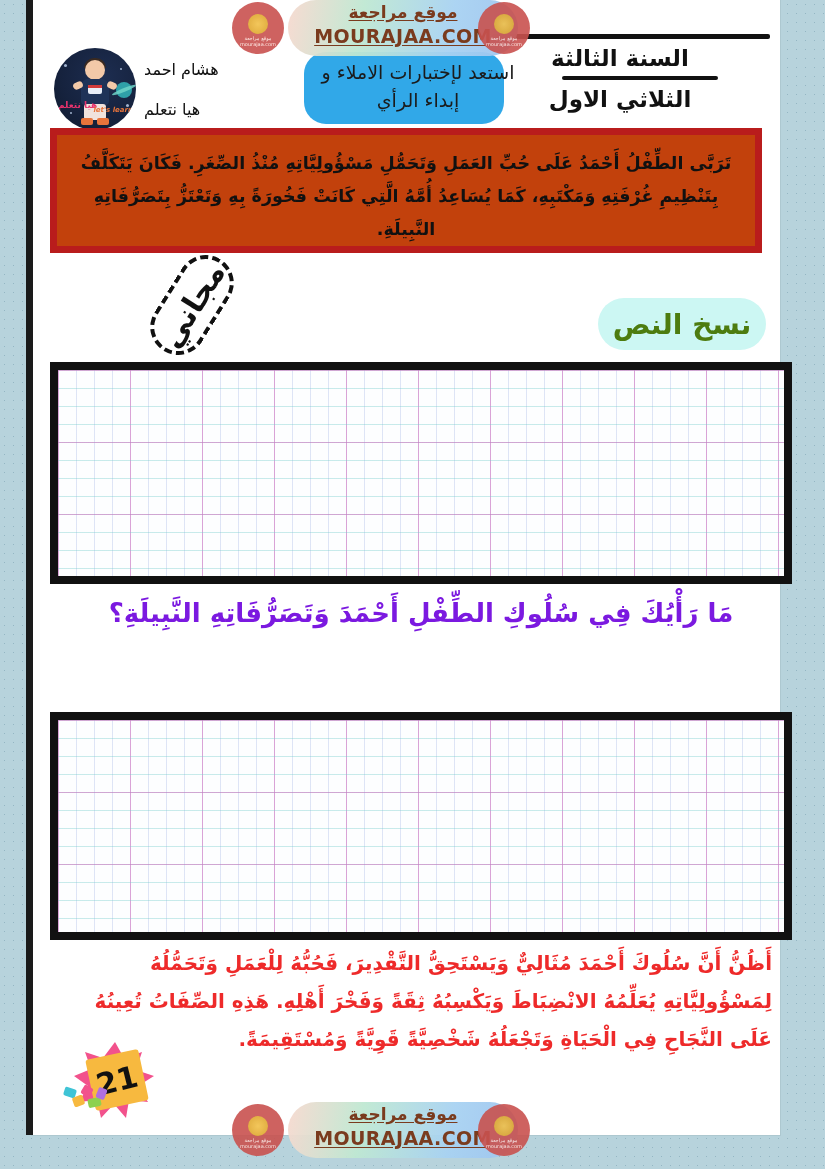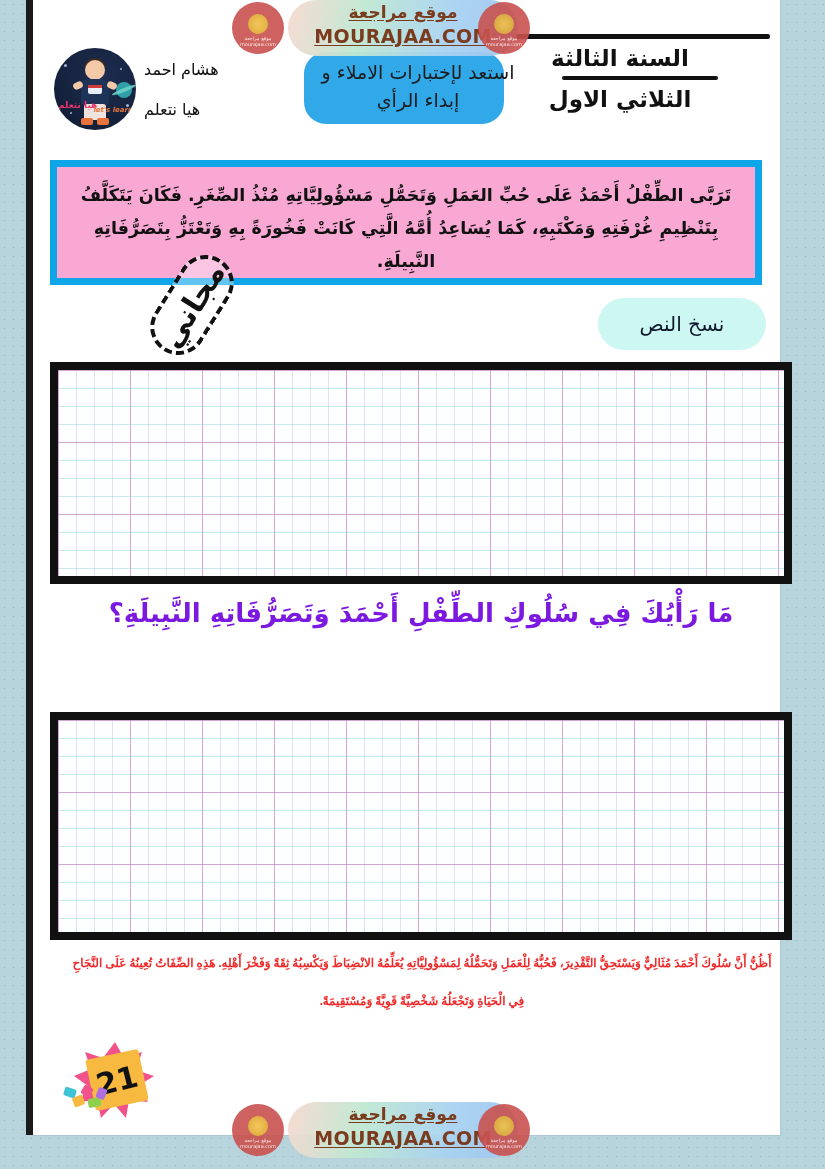--- a/index.html
+++ b/index.html
@@ -129,37 +129,37 @@
   }
   .wm-sub-text{
     position:absolute;left:78px;top:56px;width:228px;height:72px;direction:rtl;
     text-align:center;color:#1b1b1b;
     font-size:19px;line-height:28px;padding-top:6px;box-sizing:border-box;
     letter-spacing:.5px;
   }
 
   
   .textbox{
-    position:absolute;left:18px;top:160px;width:712px;height:125px;
-    border:7px solid #0ea5e9;background:#f9a8d4;box-sizing:border-box;z-index:4;
+    position:absolute;left:18px;top:128px;width:712px;height:125px;
+    border:7px solid #b91c1c;background:#c2410c;box-sizing:border-box;z-index:4;
   }
   .textbox .inner{
     padding:12px 14px 0 14px;direction:rtl;text-align:center;
     font-size:17.5px;line-height:33px;color:#111;font-weight:bold;
   }
 
   
   .pill-label{
     position:absolute;right:14px;top:298px;width:168px;height:52px;z-index:6;
     background:#ccf7f3;border-radius:26px;
     display:flex;align-items:center;justify-content:center;
     direction:rtl;
   }
   .pill-label span{
-    font-size:20px;font-weight:normal;color:#0f172a;letter-spacing:.5px;
+    font-size:28px;font-weight:bold;color:#4d7c0f;letter-spacing:.5px;
   }
 
   
   .stamp{
     position:absolute;left:106px;top:277px;width:108px;height:56px;z-index:9;
     transform:rotate(-58deg);
   }
   .stamp .ring{
     position:absolute;inset:0;border:4px dashed #111;border-radius:28px;
     background:rgba(255,255,255,0.35);
@@ -192,24 +192,23 @@
   
   .question{
     position:absolute;left:18px;top:596px;width:742px;z-index:6;
     direction:rtl;text-align:center;
     font-size:26px;font-weight:bold;color:#7b19e0;line-height:34px;
   }
 
   
   .answer{
     position:absolute;left:40px;top:944px;width:700px;height:170px;z-index:6;
-    direction:rtl;text-align:center;
-    font-size:12px;font-weight:bold;color:#ee2a2a;line-height:38px;
+    direction:rtl;
+    font-size:20px;font-weight:bold;color:#ee2a2a;line-height:38px;
     overflow:hidden;
-    font-family:Liberation Serif, serif;
   }
 
   
   .pagenum{
     position:absolute;left:48px;top:1046px;width:70px;height:70px;z-index:10;
   }
   .pagenum .starburst{
     position:absolute;left:-6px;top:-4px;width:82px;height:78px;
   }
   .pagenum .sq{

